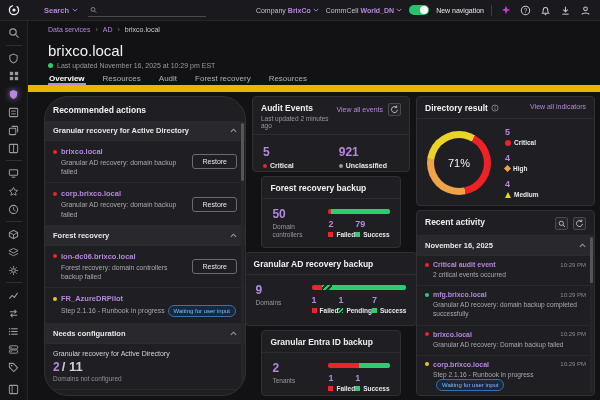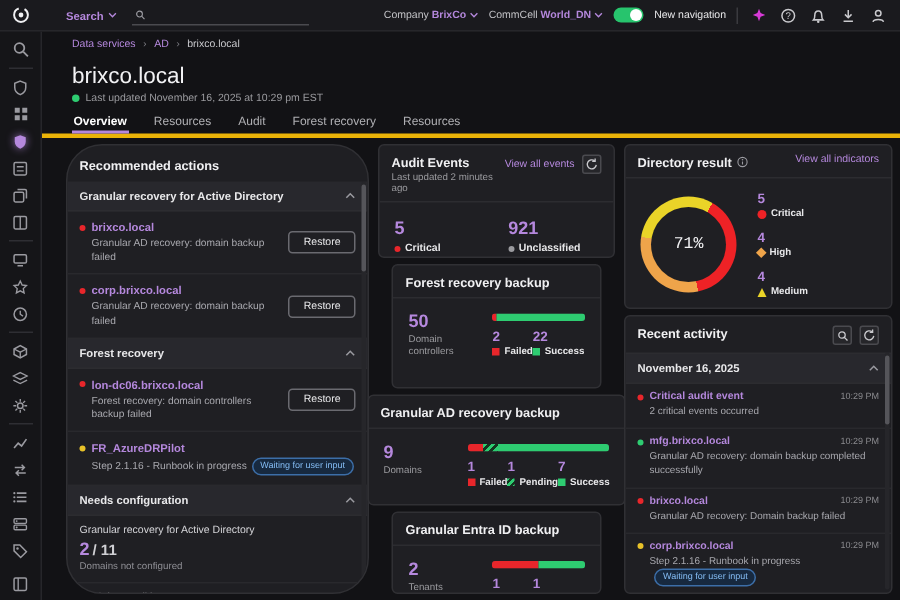--- a/index.html
+++ b/index.html
@@ -42,21 +42,21 @@
     align-items:center; gap:5px; padding-left:20px; font-size:7px; }
   .breadcrumb .bc-link { color:#b588dd; cursor:pointer; }
   .breadcrumb .bc-sep { color:#7a7a80; }
   .breadcrumb .bc-current { color:#c8c8cc; }
 
   .page-header { position:absolute; top:37px; left:28px; right:0; padding-left:20px; }
   .page-title { font-size:15px; color:#f2f2f4; font-weight:400; margin-top:5px; }
   .updated-row { display:flex; align-items:center; gap:4px; margin-top:3px; font-size:7px; color:#9a9a9e; }
   .gdot { width:5px; height:5px; border-radius:50%; background:#2ecc71; }
 
-  .tabs { position:absolute; top:73px; left:28px; right:0; height:19px; border-bottom:3px solid #eab308;
+  .tabs { position:absolute; top:73px; left:28px; right:0; height:19px; border-bottom:7px solid #eab308;
     display:flex; gap:16px; padding-left:20px; }
   .tab { font-size:8px; color:#b0b0b4; display:flex; align-items:center; padding:0 1px; cursor:pointer; border-bottom:2px solid transparent; }
   .tab.active { color:#ffffff; font-weight:bold; border-bottom-color:#b588dd; }
 
   
   .content { position:absolute; top:94px; left:28px; right:0; bottom:0; padding:2px 5px 4px 16px;
     display:flex; gap:6px; }
   .col { display:flex; flex-direction:column; gap:4px; }
   .col1 { width:202px; } .col2 { width:158px;align-items:center; } .col3 { flex:1; }
 
@@ -85,21 +85,21 @@
   .ra-name { font-size:7.5px; font-weight:bold; color:#b588dd; cursor:pointer; }
   .ra-desc { font-size:6.8px; color:#a8a8ae; margin-top:2px; padding-left:8px; line-height:1.35; }
   .restore-btn { font-size:7px; color:#e8e8ea; border:1px solid #6a6a70; background:transparent;
     border-radius:3px; padding:3px 9px; cursor:pointer; flex:0 0 auto; font-family:inherit; }
   .badge { display:inline-block; font-size:6px; color:#85bdf5; border:1px solid #3c6ea8; background:#17293f;
     border-radius:7px; padding:1px 5px; margin-left:3px; vertical-align:middle; white-space:nowrap; }
   .cfg-item { padding:6px 8px 7px; border-bottom:1px solid #29292d; }
   .cfg-label { font-size:7px; color:#d4d4d8; }
   .cfg-nums { margin-top:2px; display:flex; align-items:baseline; gap:2px; }
   .cfg-value { font-size:12px; font-weight:bold; color:#b588dd; }
-  .cfg-total { font-size:10px; color:#cfcfd3; font-weight:bold; }
+  .cfg-total { font-size:13px; color:#cfcfd3; font-weight:bold; }
   .cfg-caption { font-size:6.5px; color:#8e8e94; margin-top:1px; }
 
   
   .stat-value { font-size:12px; font-weight:bold; color:#b588dd; }
   .stat-label-row { display:flex; align-items:center; gap:3px; margin-top:3px; font-size:7px; font-weight:bold; color:#e8e8ea; }
   .audit-body { display:flex; padding:10px 10px 8px; }
   .audit-body .stat:last-child { margin-left:auto; margin-right:12px; }
 
   .bk-body { display:flex; padding:8px 10px 6px; gap:10px; }
   .bk-total { width:46px; flex:0 0 auto; }
@@ -111,21 +111,21 @@
   .bk-legend { display:flex; justify-content:space-between; margin-top:5px; }
   .lg-value { font-size:9px; font-weight:bold; color:#b588dd; }
   .lg-label-row { display:flex; align-items:center; gap:3px; margin-top:2px; font-size:6.5px; font-weight:bold; color:#e8e8ea; }
   .sw { width:5px; height:5px; flex:0 0 auto; }
   .sw-red { background:#e8262b; } .sw-green { background:#2ecc71; }
   .sw-pending { background:repeating-linear-gradient(135deg,#2ecc71 0 1.5px,#14341f 1.5px 3px); }
 
   
   .as-body { display:flex; align-items:center; padding:8px 10px; gap:14px; }
   .donut { width:64px; height:64px; border-radius:50%; position:relative; flex:0 0 auto;
-    background:conic-gradient(from 30deg, #ee2226 0 38.4%, #efa44a 38.4% 69.2%, #ead428 69.2% 100%);font-family:Liberation Mono, monospace; }
+    background:conic-gradient(from 30deg, #ee2226 0 38.4%, #efa44a 38.4% 69.2%, #ead428 69.2% 100%); }
   .donut-hole { position:absolute; inset:7px; border-radius:50%; background:#1f1f23;
     display:flex; align-items:center; justify-content:center; font-size:11px; color:#f2f2f4; }
   .as-legend { display:flex; flex-direction:column; gap:7px; }
   .as-leg-item .lg-value { font-size:9px; }
   .mk-circle { width:6px; height:6px; border-radius:50%; background:#ee2226; }
   .mk-diamond { width:5px; height:5px; background:#efa44a; transform:rotate(45deg); }
   .mk-triangle { width:0; height:0; border-left:3.5px solid transparent; border-right:3.5px solid transparent; border-bottom:6px solid #ead428; }
 
   
   .act-item { padding:5px 8px 6px; border-bottom:1px solid #29292d; }
@@ -483,21 +483,21 @@
         <div class="stat">
           <div class="stat-value">921</div>
           <div class="stat-label-row">
               <span class="dot dot-grey"></span>
               <span>Unclassified</span>
             </div>
         </div>
       </div>
     </div>
 
-    <div class="panel" style="height:83px;">
+    <div class="panel" style="height:72px;">
       <div class="panel-hd">
           <span class="panel-title">Forest recovery backup</span>
         </div>
       <div class="bk-body">
         <div class="bk-total">
           <div class="stat-value">50</div>
           <div class="bk-total-label">Domain controllers</div>
         </div>
         <div class="bk-right">
           <div class="bar">
@@ -506,21 +506,21 @@
           </div>
           <div class="bk-legend">
             <div>
               <div class="lg-value">2</div>
               <div class="lg-label-row">
                   <span class="sw sw-red"></span>
                   <span>Failed</span>
                 </div>
             </div>
             <div>
-              <div class="lg-value">22</div>
+              <div class="lg-value">79</div>
               <div class="lg-label-row">
                   <span class="sw sw-green"></span>
                   <span>Success</span>
                 </div>
             </div>
           </div>
         </div>
       </div>
     </div>
 

